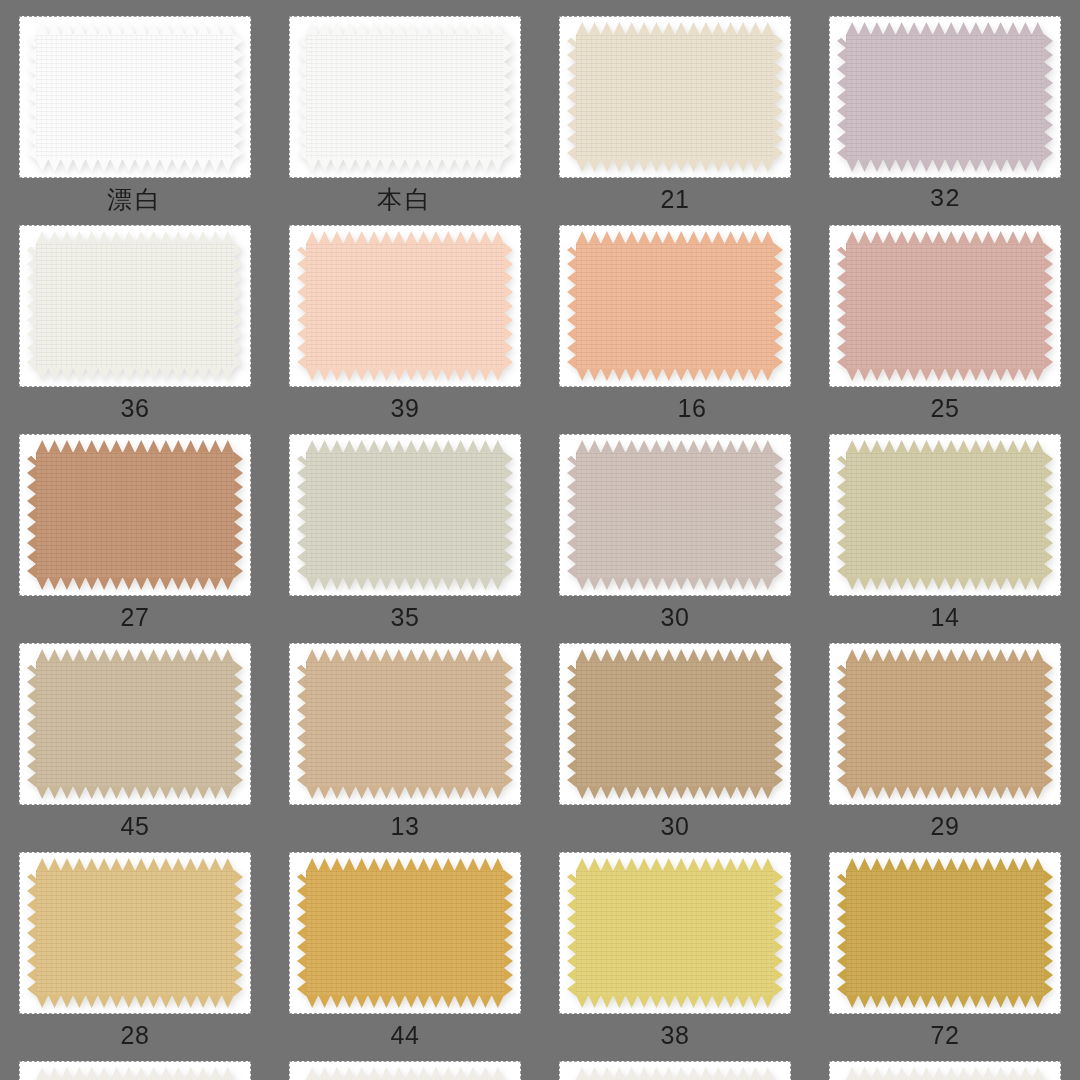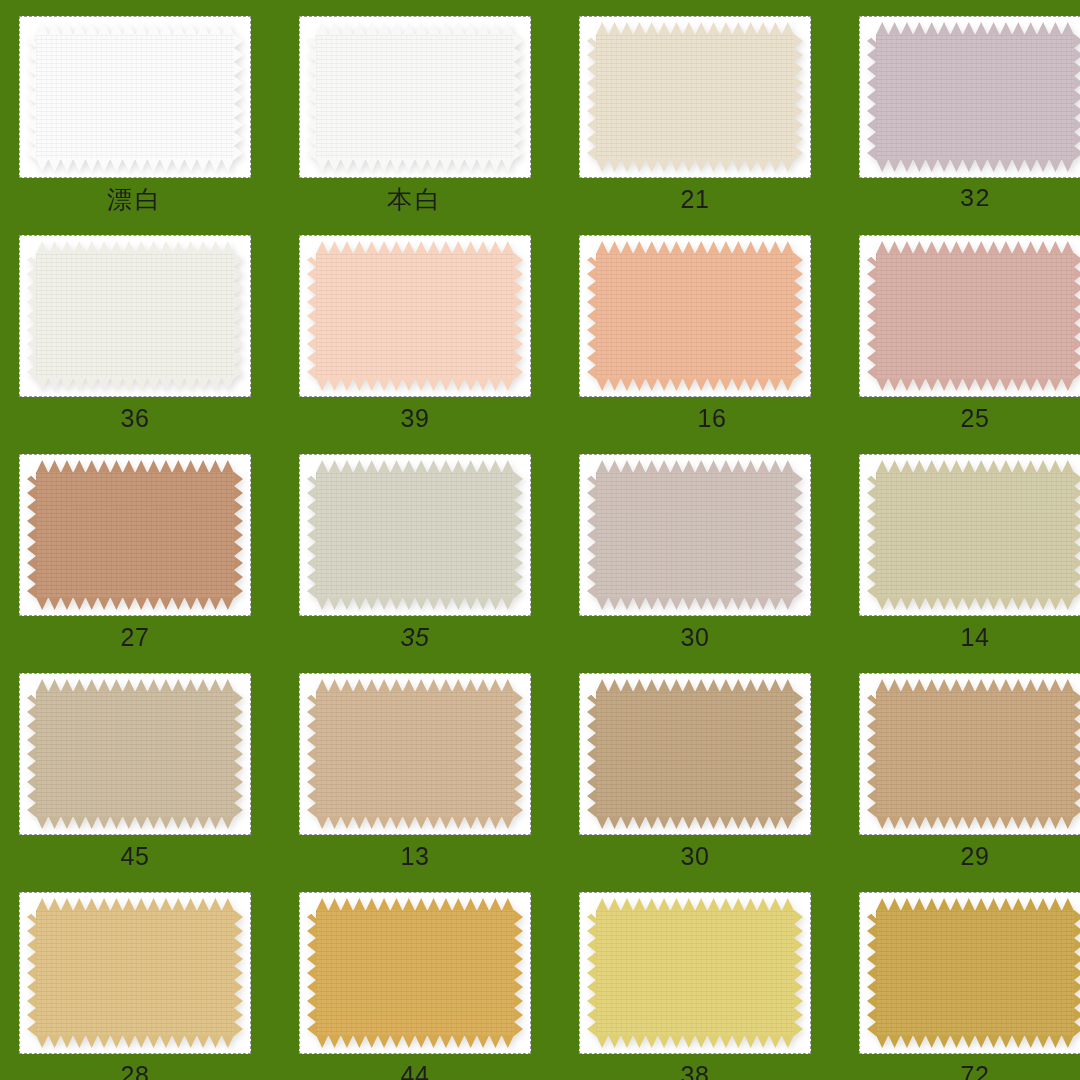--- a/index.html
+++ b/index.html
@@ -168,21 +168,21 @@
   .fabric.pale .fabric-body::after {
     box-shadow: inset 0 0 0 0 transparent;
   }
   .fabric.pale {
     filter: drop-shadow(2px 3px 3px rgba(150,150,150,0.30));
   }
 </style>
 </head>
 <body>
 
-<div id="swatch-grid" style="background: #4d7c0f; grid-template-columns: repeat(4, 270px); gap: 10px;">
+<div id="swatch-grid" style="background: #737373; grid-template-columns: repeat(4, 270px);">
     <div class="swatch-cell">
       <div class="swatch-frame" style="border-color: rgb(154, 154, 154);">
         <div class="fabric pale" style="--c: #fbfbfb;">
           <div class="fabric-top"></div>
           <div class="fabric-body"></div>
           <div class="fabric-bottom"></div>
         </div>
       </div>
       <div class="swatch-label cjk" style="color: rgb(29, 29, 29);">漂白</div>
     </div>
@@ -267,21 +267,21 @@
       <div class="swatch-label" style="color: rgb(29, 29, 29); text-align: center;">27</div>
     </div>
     <div class="swatch-cell">
       <div class="swatch-frame" style="border-color: rgb(154, 154, 154);">
         <div class="fabric" style="--c: #d3d2c1;">
           <div class="fabric-top"></div>
           <div class="fabric-body"></div>
           <div class="fabric-bottom"></div>
         </div>
       </div>
-      <div class="swatch-label" style="color: rgb(29, 29, 29); font-style: italic;">35</div>
+      <div class="swatch-label" style="color: rgb(29, 29, 29);">35</div>
     </div>
     <div class="swatch-cell">
       <div class="swatch-frame" style="border-color: rgb(154, 154, 154);">
         <div class="fabric" style="--c: #cbbdb5;">
           <div class="fabric-top"></div>
           <div class="fabric-body"></div>
           <div class="fabric-bottom"></div>
         </div>
       </div>
       <div class="swatch-label" style="color: rgb(29, 29, 29);">30</div>

